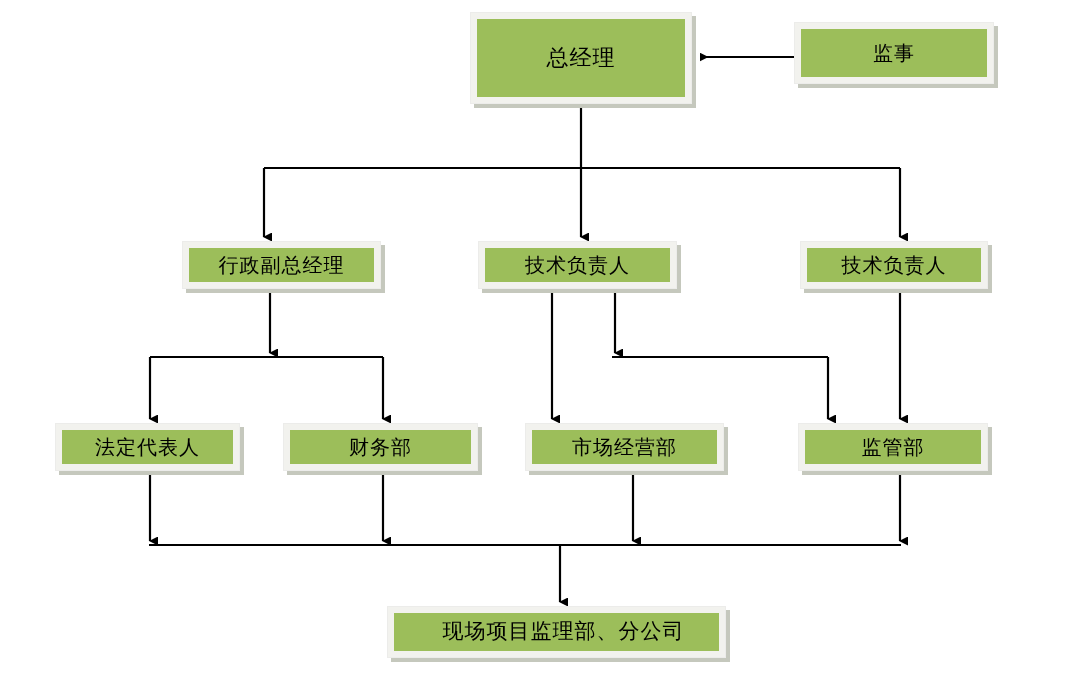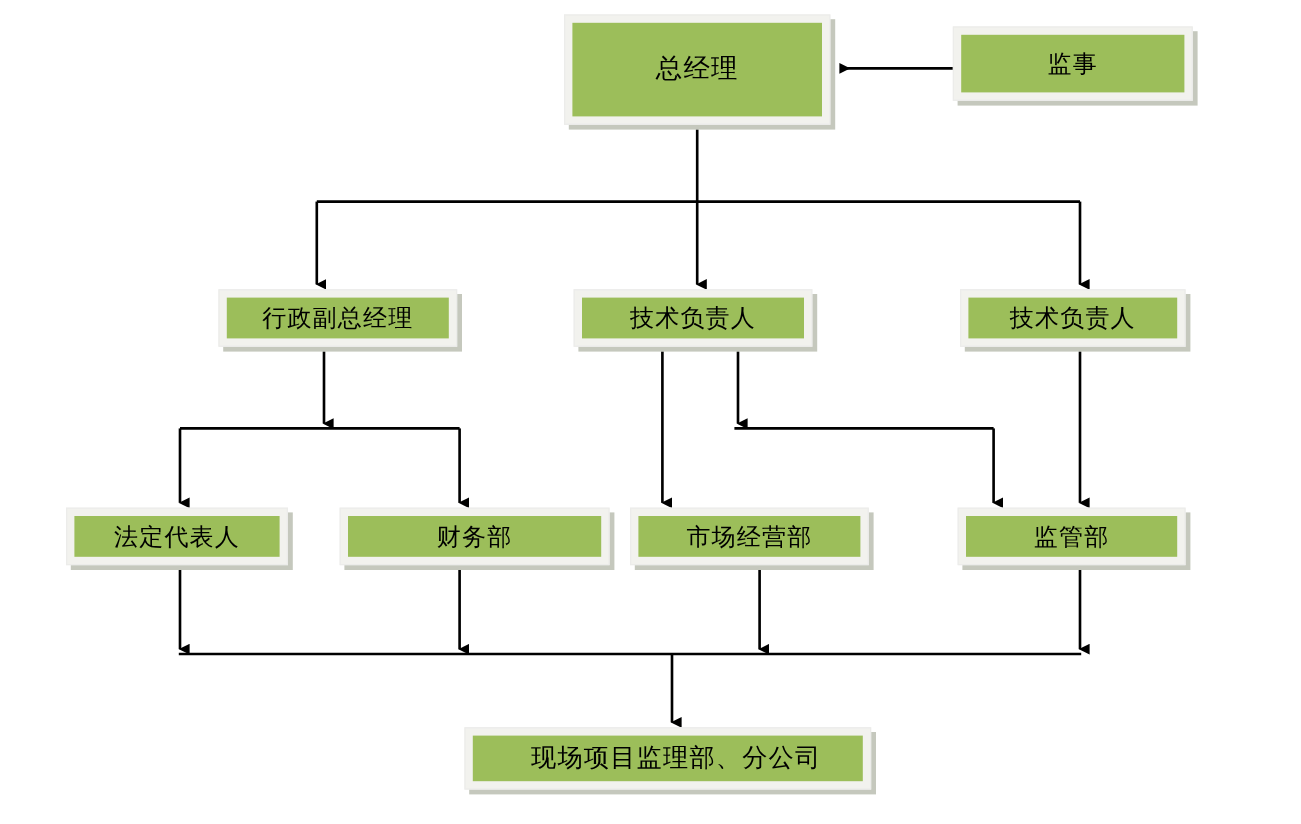--- a/index.html
+++ b/index.html
@@ -127,21 +127,21 @@
       <div class="node" style="left: 800px; top: 241px; width: 188px; height: 48px;">
         <div class="node-inner">
           <span class="node-line">技术负责人</span>
         </div>
       </div>
       <div class="node" style="left: 55px; top: 423px; width: 185px; height: 48px;">
         <div class="node-inner">
           <span class="node-line">法定代表人</span>
         </div>
       </div>
-      <div class="node" style="left: 283px; top: 423px; width: 225px; height: 48px;">
+      <div class="node" style="left: 283px; top: 423px; width: 195px; height: 48px;">
         <div class="node-inner">
           <span class="node-line">财务部</span>
         </div>
       </div>
       <div class="node" style="left: 525px; top: 423px; width: 199px; height: 48px;">
         <div class="node-inner">
           <span class="node-line">市场经营部</span>
         </div>
       </div>
       <div class="node" style="left: 798px; top: 423px; width: 190px; height: 48px;">

